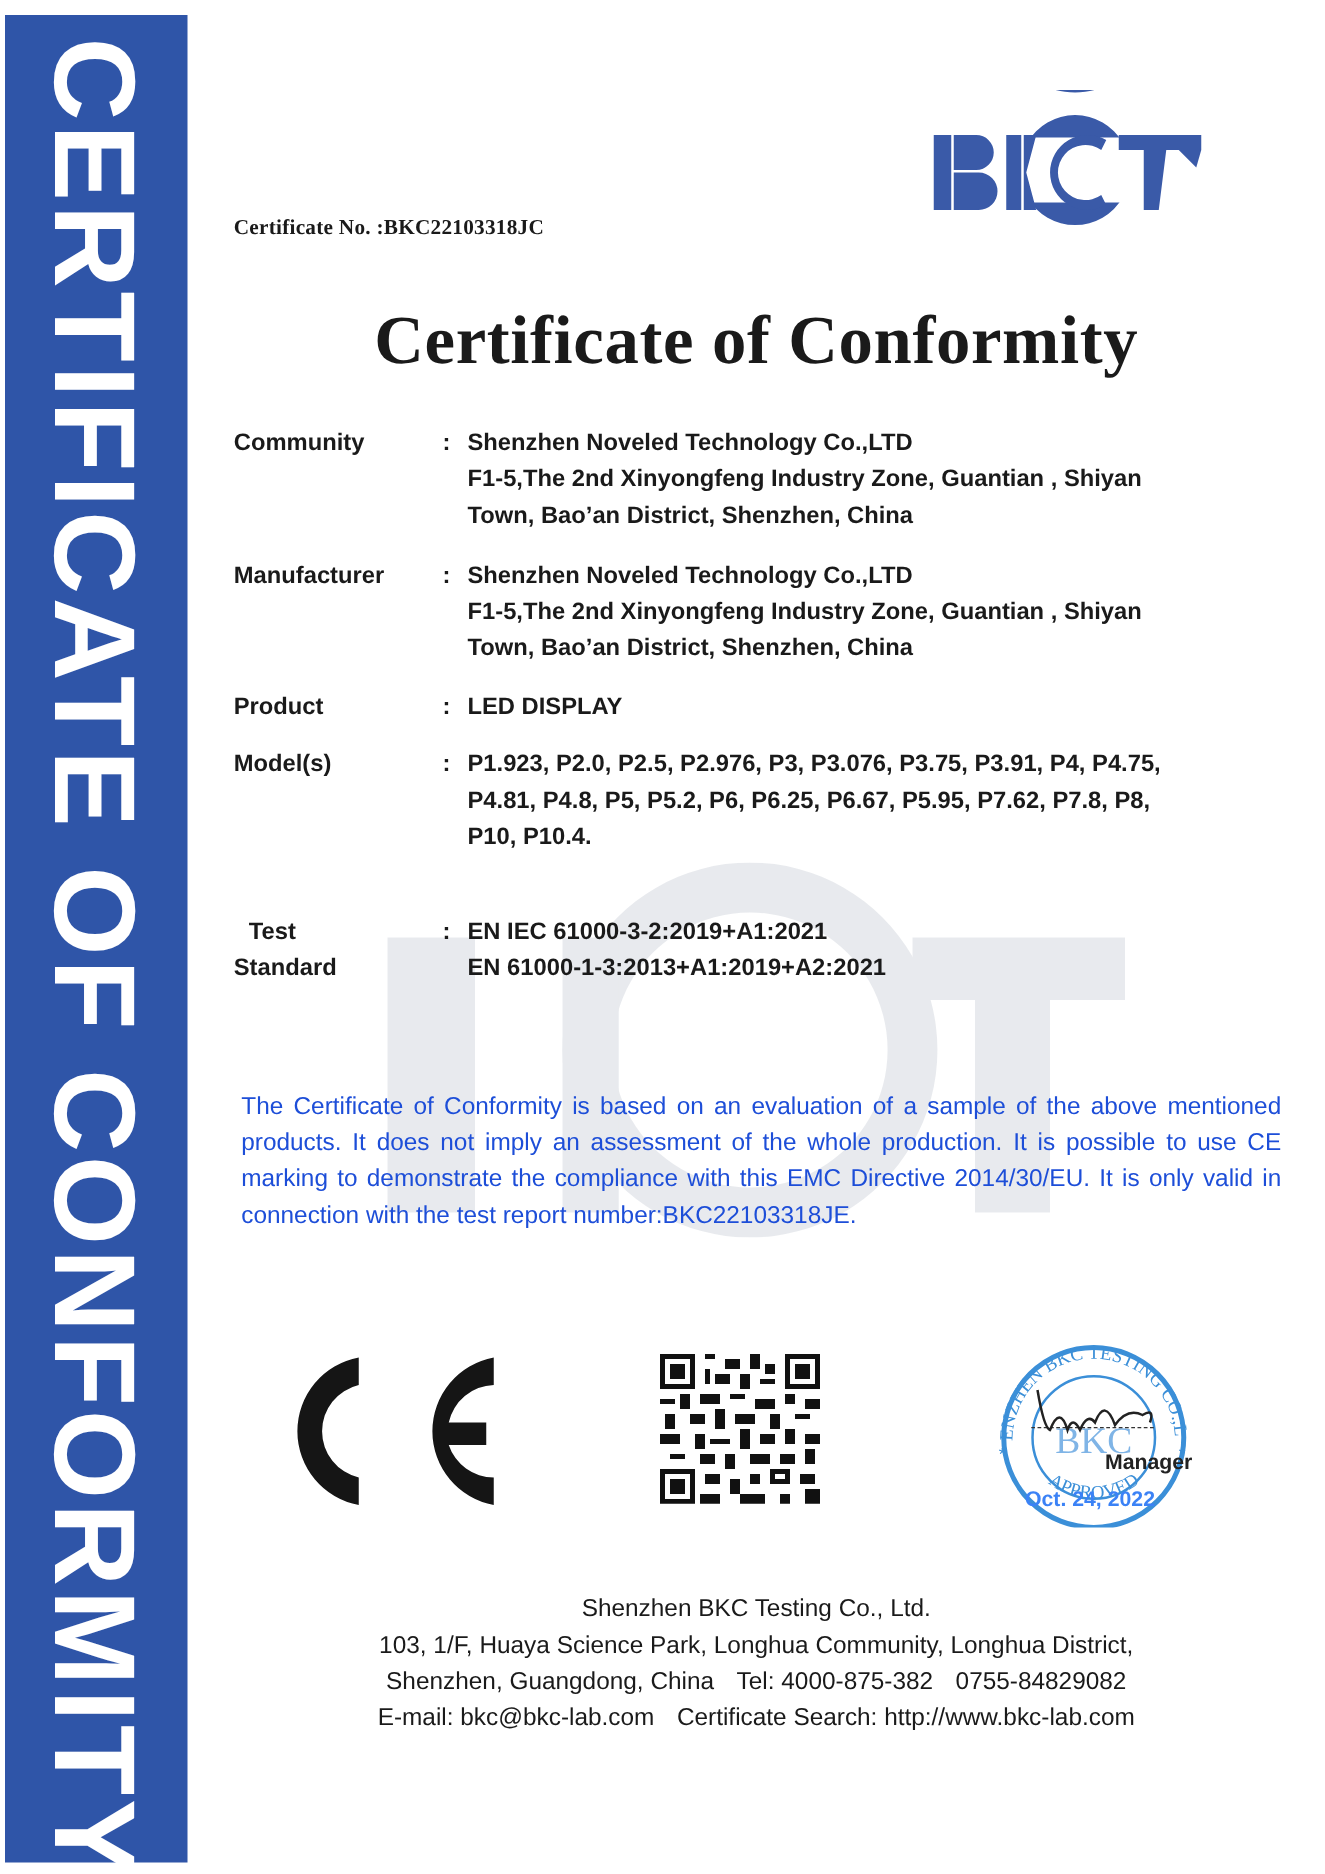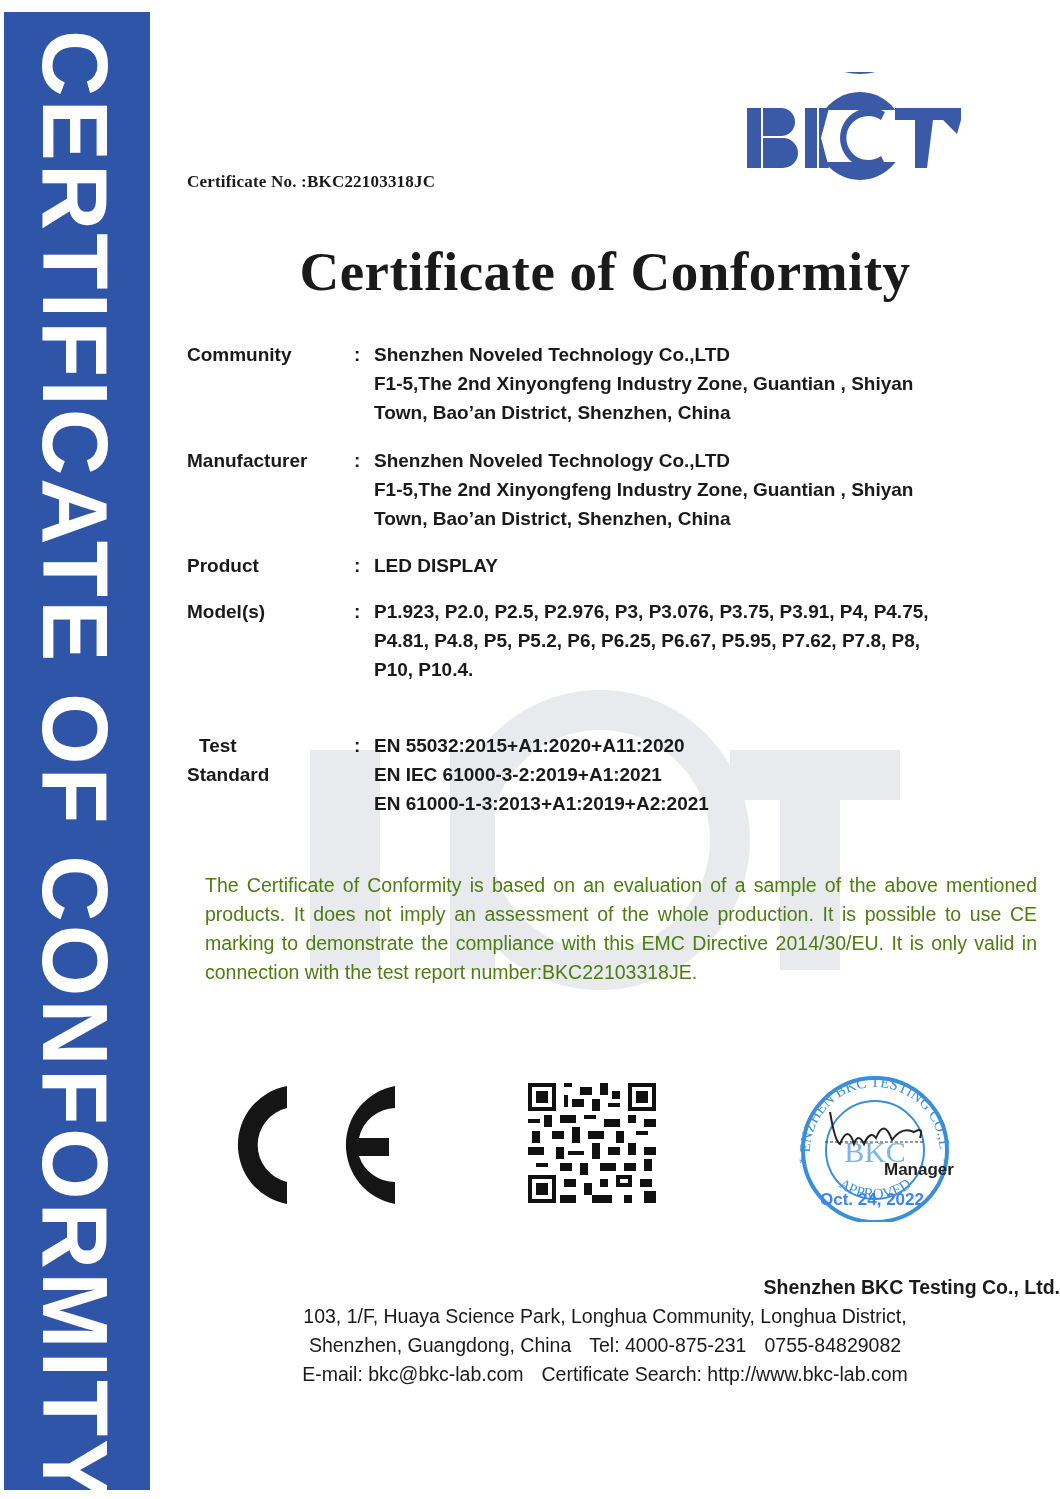--- a/index.html
+++ b/index.html
@@ -15,30 +15,30 @@
   .title { position: absolute; left: 150px; width: 910px; top: 240px; text-align: center; font-family: "Liberation Serif", serif; font-weight: bold; font-size: 55px; color: #1a1a1a; letter-spacing: 0.5px; }
 
   .watermark { position: absolute; left: 300px; top: 690px; width: 600px; height: 300px; opacity: 0.22; }
 
   .row { position: absolute; left: 187px; width: 840px; font-size: 19px; font-weight: bold; line-height: 29px; }
   .row .label { position: absolute; left: 0; top: 0; width: 165px; }
   .row .colon { position: absolute; left: 167px; top: 0; }
   .row .value { position: absolute; left: 187px; top: 0; width: 650px; }
   .row .value div { white-space: nowrap; }
 
-  .statement { position: absolute; left: 205px; top: 871px; width: 832px; font-size: 19.5px; line-height: 29px; text-align: justify; color: #4d7c0f; }
+  .statement { position: absolute; left: 193px; top: 871px; width: 832px; font-size: 19.5px; line-height: 29px; text-align: justify; color: #1d4ed8; }
 
   .ce-mark { position: absolute; left: 225px; top: 1080px; width: 185px; height: 130px; }
   .qr { position: absolute; left: 528px; top: 1083px; width: 128px; height: 120px; }
   .stamp { position: absolute; left: 775px; top: 1072px; width: 200px; height: 150px; }
   .stamp-manager { position: absolute; left: 836px; top: 1160px; font-size: 17px; font-weight: bold; color: #222; margin-left: 48px; }
   .stamp-date { position: absolute; left: 820px; top: 1190px; font-size: 17px; font-weight: bold; color: #3b82f6; }
 
   .footer { position: absolute; left: 150px; width: 910px; top: 1273px; text-align: center; font-size: 19.5px; line-height: 29px; color: #1a1a1a; }
-  .footer .company { font-weight: bold; text-align: right; }
+  .footer .company { font-weight: normal; }
   .footer .gap { display: inline-block; width: 18px; }
 </style>
 </head>
 <body>
 
 <div class="side-band"></div>
 <div class="side-text">CERTIFICATE OF CONFORMITY</div>
 
 <svg class="logo" viewBox="0 0 230 130">
   <g fill="#3a5aa8">
@@ -117,21 +117,20 @@
   </div>
 </div>
 
 <div class="row" style="top:731px;">
   <div class="label">
     <div style="padding-left:12px;">Test</div>
     <div>Standard</div>
   </div>
   <div class="colon">:</div>
   <div class="value">
-    <div>EN 55032:2015+A1:2020+A11:2020</div>
     <div>EN IEC 61000-3-2:2019+A1:2021</div>
     <div>EN 61000-1-3:2013+A1:2019+A2:2021</div>
   </div>
 </div>
 
 <div class="statement">The Certificate of Conformity is based on an evaluation of a sample of the above mentioned products. It does not imply an assessment of the whole production. It is possible to use CE marking to demonstrate the compliance with this EMC Directive 2014/30/EU. It is only valid in connection with the test report number:BKC22103318JE.</div>
 
 <svg class="ce-mark" viewBox="0 0 185 130">
   <path d="M62 6 a60 60 0 0 0 0 118 v-22 a38 38 0 0 1 0 -74 Z" fill="#151515"></path>
   <path d="M170 6 a60 60 0 0 0 0 118 v-22 a38 38 0 0 1 -36 -26 h30 v-18 h-30 a38 38 0 0 1 36 -30 Z" fill="#151515"></path>
@@ -211,18 +210,18 @@
   <line x1="50" y1="70" x2="150" y2="70" stroke="#333" stroke-width="1" stroke-dasharray="3 2"></line>
   <path d="M55 40 q5 30 10 32 q8 -20 14 0 q4 -12 10 0 q6 -14 12 -6 q8 -20 16 2 q10 -14 22 -8 q10 -6 6 6" fill="none" stroke="#222" stroke-width="2"></path>
 </svg>
 <div class="stamp-manager">Manager</div>
 <div class="stamp-date">Oct. 24, 2022</div>
 
 <div class="footer">
   <div class="company">Shenzhen BKC Testing Co., Ltd.</div>
   <div>103, 1/F, Huaya Science Park, Longhua Community, Longhua District,</div>
   <div>
-    <span>Shenzhen, Guangdong, China</span><span class="gap"></span><span>Tel: 4000-875-231</span><span class="gap"></span><span>0755-84829082</span>
+    <span>Shenzhen, Guangdong, China</span><span class="gap"></span><span>Tel: 4000-875-382</span><span class="gap"></span><span>0755-84829082</span>
   </div>
   <div>
     <span>E-mail: bkc@bkc-lab.com</span><span class="gap"></span><span>Certificate Search: http://www.bkc-lab.com</span>
   </div>
 </div>
 
 </body></html>

